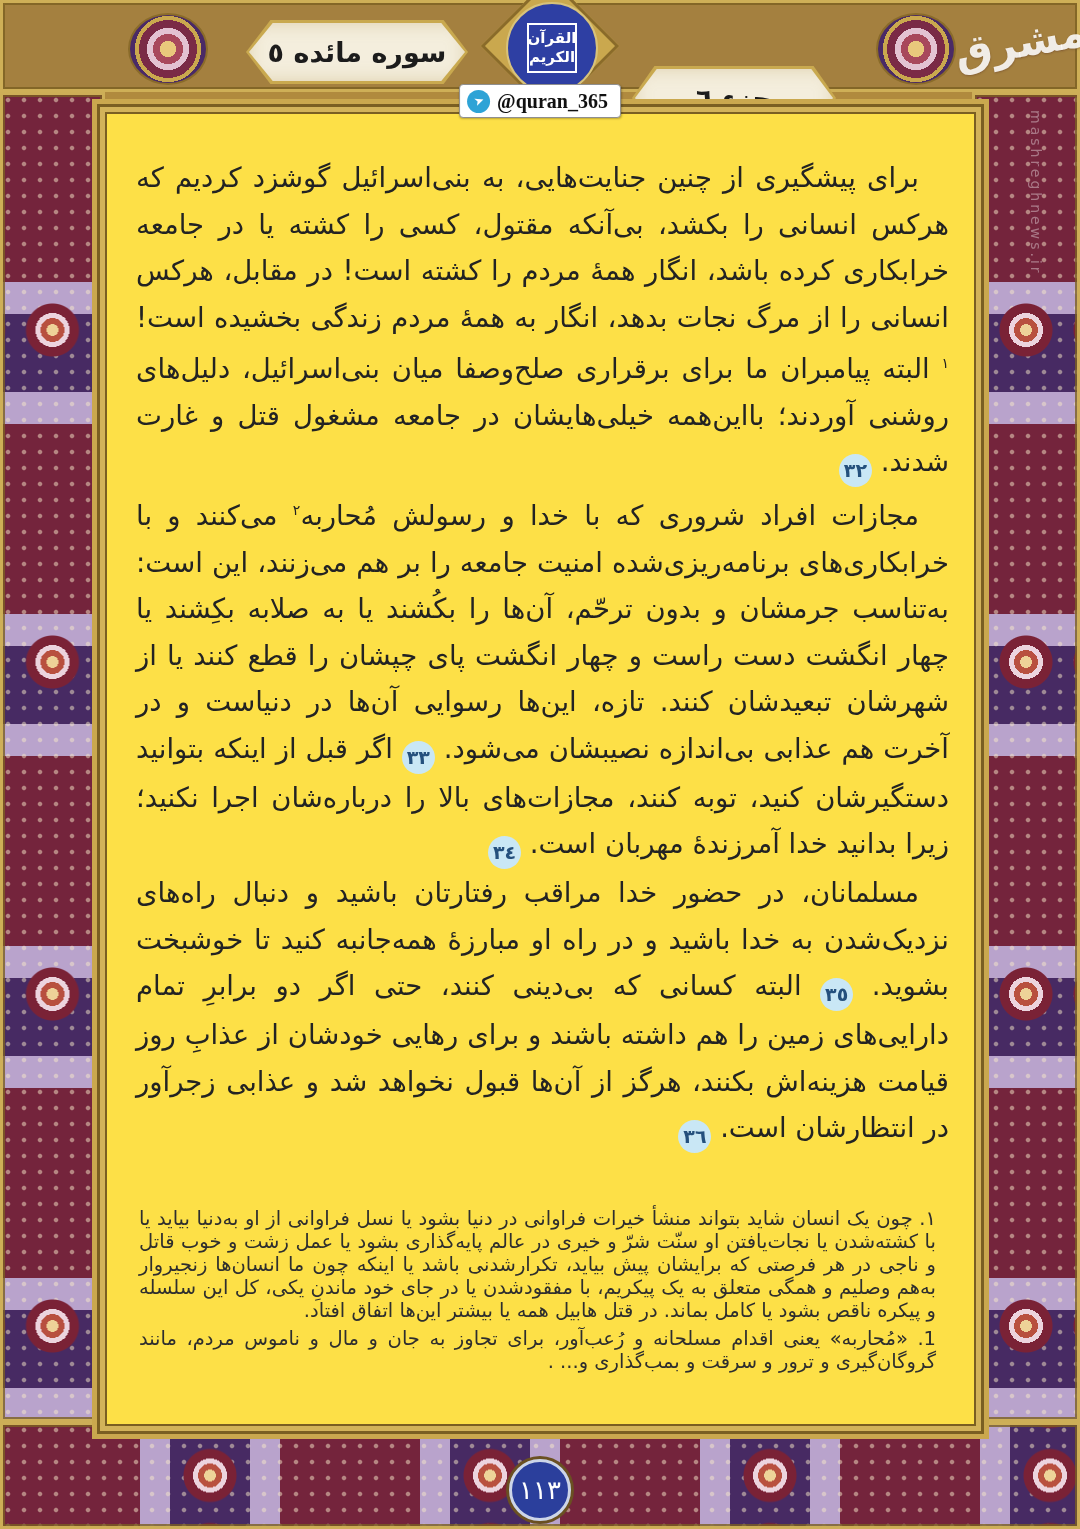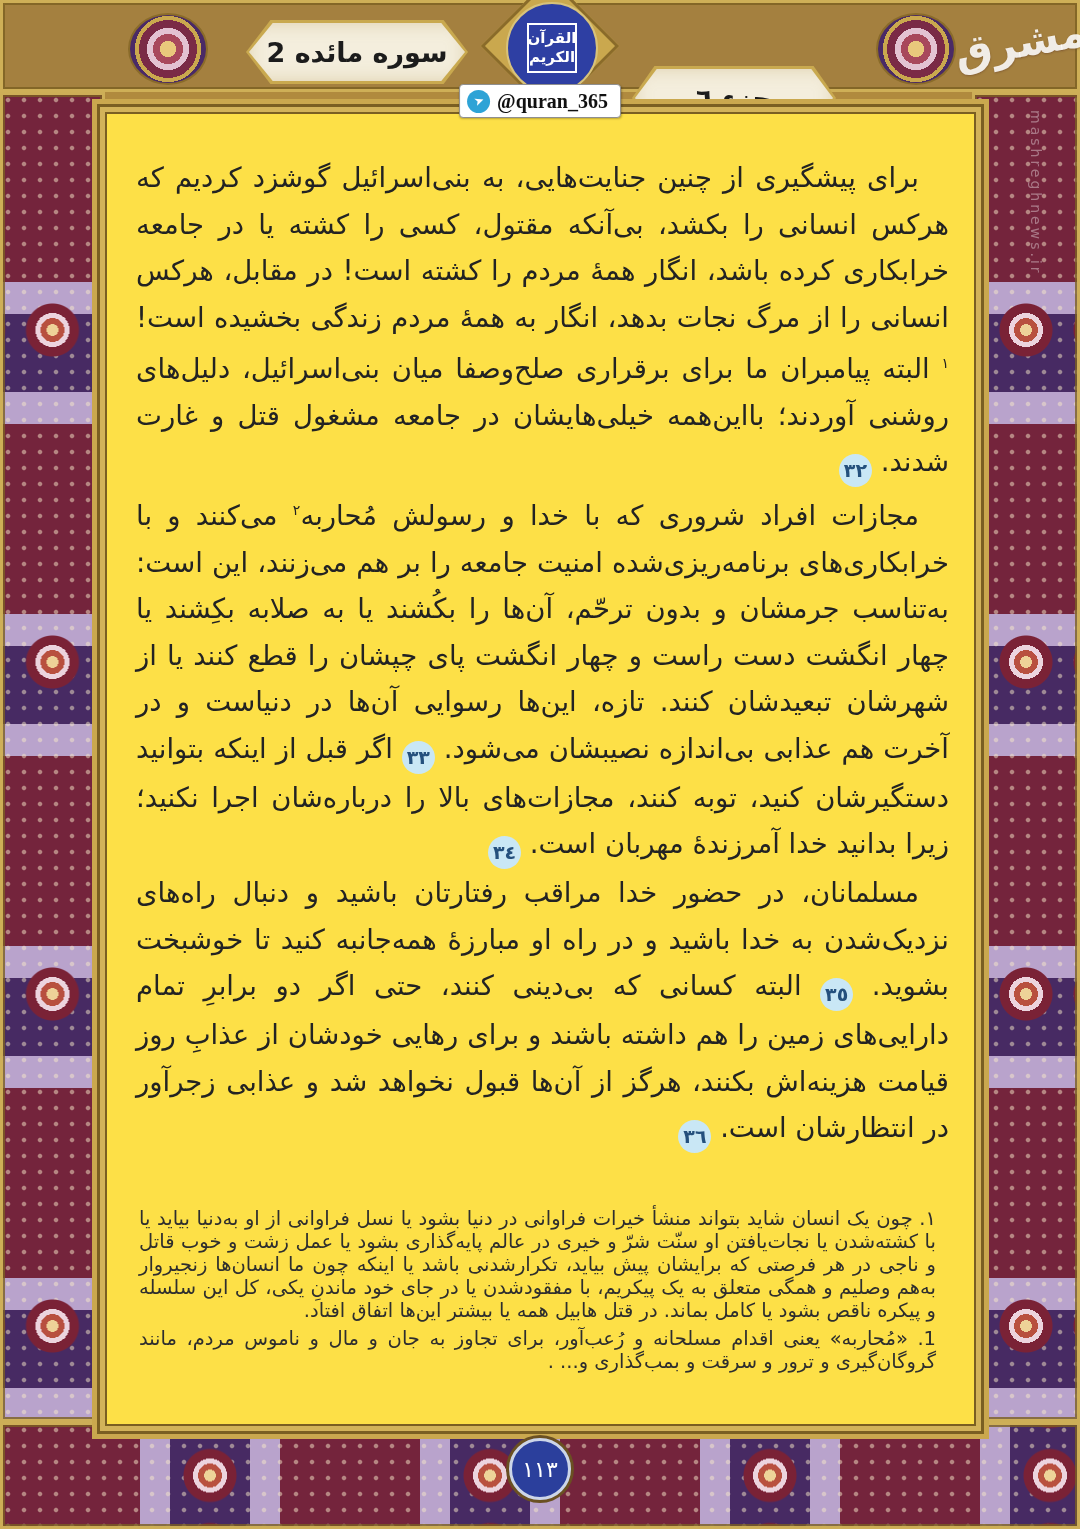--- a/index.html
+++ b/index.html
@@ -80,25 +80,25 @@
   .para{margin:0;text-indent:30px;}
   .para sup{font-size:14px;color:#222;}
   .verse{display:inline-block;width:33px;height:33px;line-height:33px;border-radius:50%;
     background:#c9e7f5;color:#24507d;font-size:19px;text-align:center;text-indent:0;
     vertical-align:-6px;font-weight:bold;}
   .footnotes{position:absolute;bottom:46px;right:38px;left:32px;
     font-size:19.5px;line-height:23px;color:#2e2e2e;text-align:justify;}
   .footnote{margin:0 0 5px;}
 
   
-  .pagenum{position:absolute;left:50%;bottom:29px;transform:translateX(-50%);z-index:5;
+  .pagenum{position:absolute;left:50%;bottom:8px;transform:translateX(-50%);z-index:5;
     width:56px;height:56px;border-radius:50%;background:#2b3f9c;
     border:3px solid #ccd5e8;box-shadow:0 0 0 3px #6a5022;
     display:flex;align-items:center;justify-content:center;
-    color:#fff;font-size:22px;}
+    color:#fff;font-size:26px;}
 
   
   .wm-corner{position:absolute;top:18px;right:-6px;z-index:4;color:rgba(255,255,255,.88);
     font-size:42px;font-weight:bold;transform:rotate(-10deg);
     text-shadow:0 1px 2px rgba(90,50,40,.4);}
   .wm-side{position:absolute;top:110px;right:36px;z-index:4;color:rgba(255,255,255,.38);
     writing-mode:vertical-rl;font-size:14px;letter-spacing:3px;direction:ltr;}
 </style>
 </head>
 <body>
@@ -106,21 +106,21 @@
 <div class="canvas">
 
   <div class="band band-top"></div>
   <div class="band band-bottom"></div>
   <div class="band band-left"></div>
   <div class="band band-right"></div>
 
   <div class="rosette rosette-l"></div>
   <div class="cart cart-surah">
     <div class="cart-outer"></div>
-    <div class="cart-inner">سوره مائده 2</div>
+    <div class="cart-inner">سوره مائده ٥</div>
   </div>
   <div class="medallion">
     <div class="diamond"></div>
     <div class="disc">
       <div class="kufic">
         <span>القرآن</span>
         <span>الكريم</span>
       </div>
     </div>
   </div>

